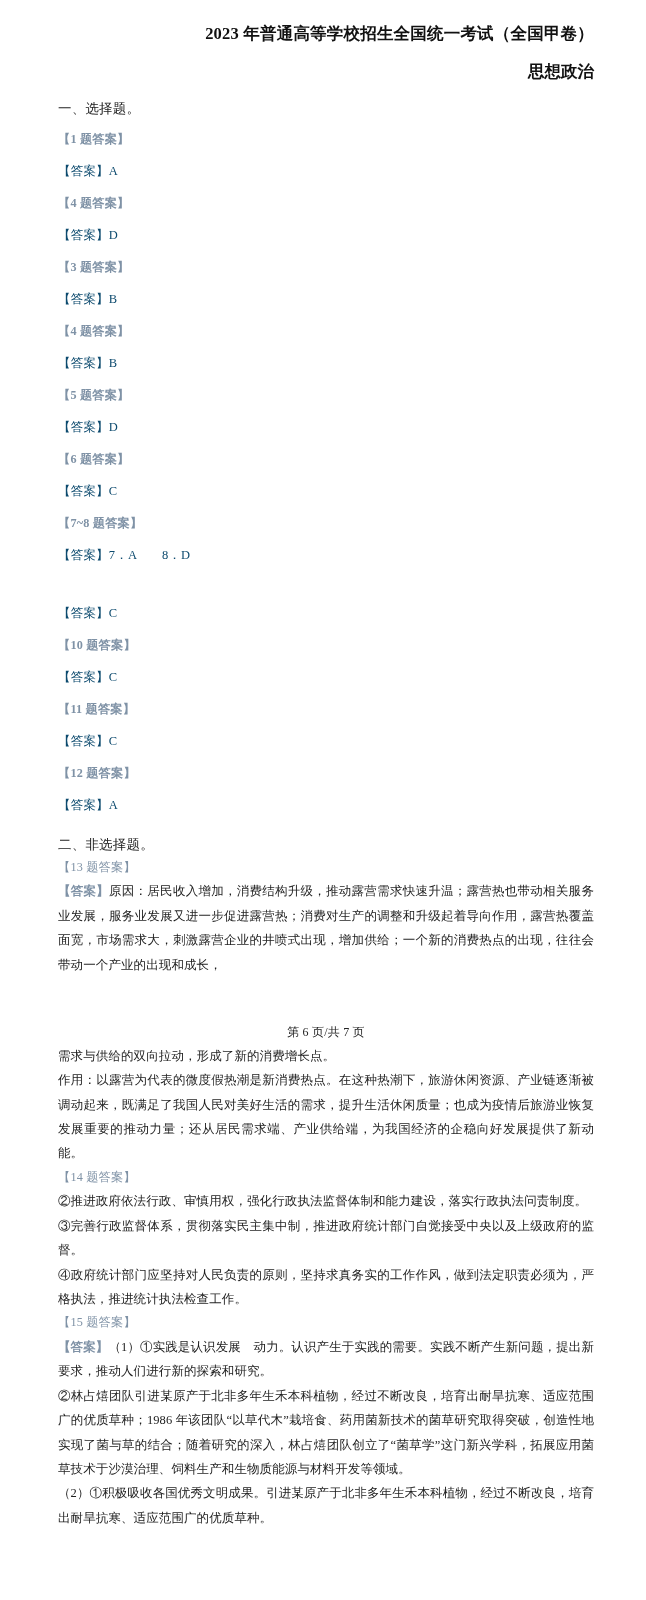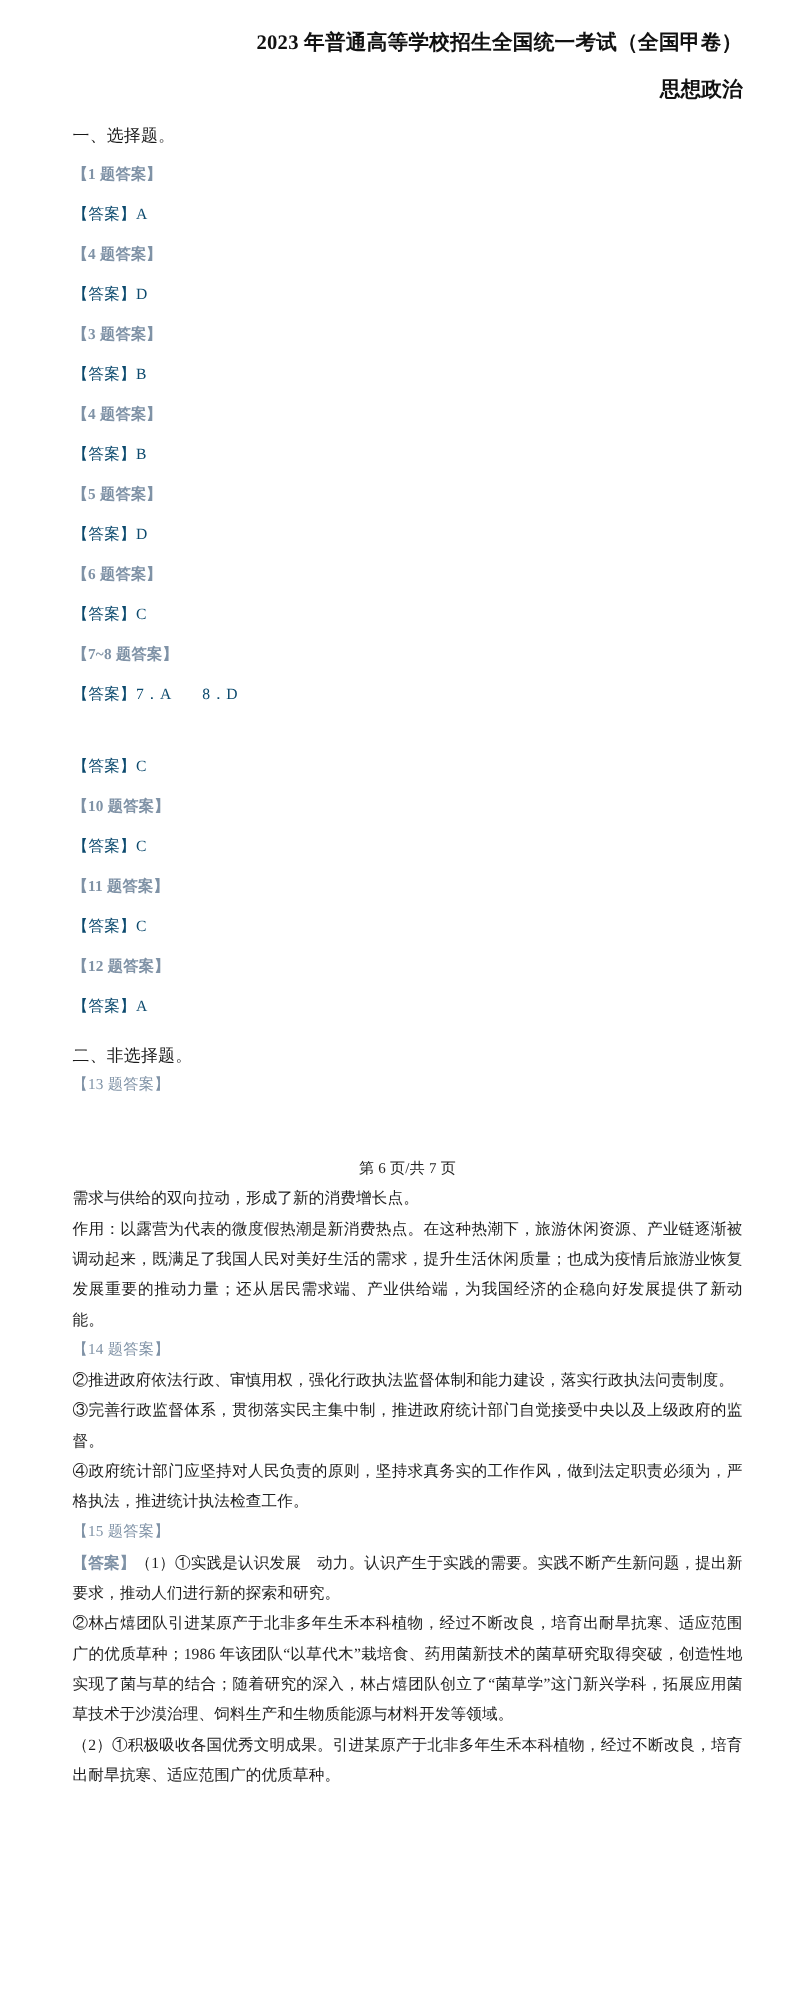--- a/index.html
+++ b/index.html
@@ -144,20 +144,21 @@
     <div class="qhead">【11 题答案】</div>
     <div class="ans-line">【答案】C</div>
 
     <div class="qhead">【12 题答案】</div>
     <div class="ans-line">【答案】A</div>
   </div>
 
   <div class="section-heading">二、非选择题。</div>
 
   <div class="qhead-inline">【13 题答案】</div>
+  <p class="para"><span class="ans-label">【答案】</span><span>原因：居民收入增加，消费结构升级，推动露营需求快速升温；露营热也带动相关服务业发展，服务业发展又进一步促进露营热；消费对生产的调整和升级起着导向作用，露营热覆盖面宽，市场需求大，刺激露营企业的井喷式出现，增加供给；一个新的消费热点的出现，往往会带动一个产业的出现和成长，</span></p>
 
   <div class="pagebreak-gap"></div>
   <div class="page-footer">第 6 页/共 7 页</div>
 
   <p class="para">需求与供给的双向拉动，形成了新的消费增长点。</p>
   <p class="para">作用：以露营为代表的微度假热潮是新消费热点。在这种热潮下，旅游休闲资源、产业链逐渐被调动起来，既满足了我国人民对美好生活的需求，提升生活休闲质量；也成为疫情后旅游业恢复发展重要的推动力量；还从居民需求端、产业供给端，为我国经济的企稳向好发展提供了新动能。</p>
 
   <div class="qhead-inline">【14 题答案】</div>
   <p class="para">②推进政府依法行政、审慎用权，强化行政执法监督体制和能力建设，落实行政执法问责制度。</p>
   <p class="para">③完善行政监督体系，贯彻落实民主集中制，推进政府统计部门自觉接受中央以及上级政府的监督。</p>

